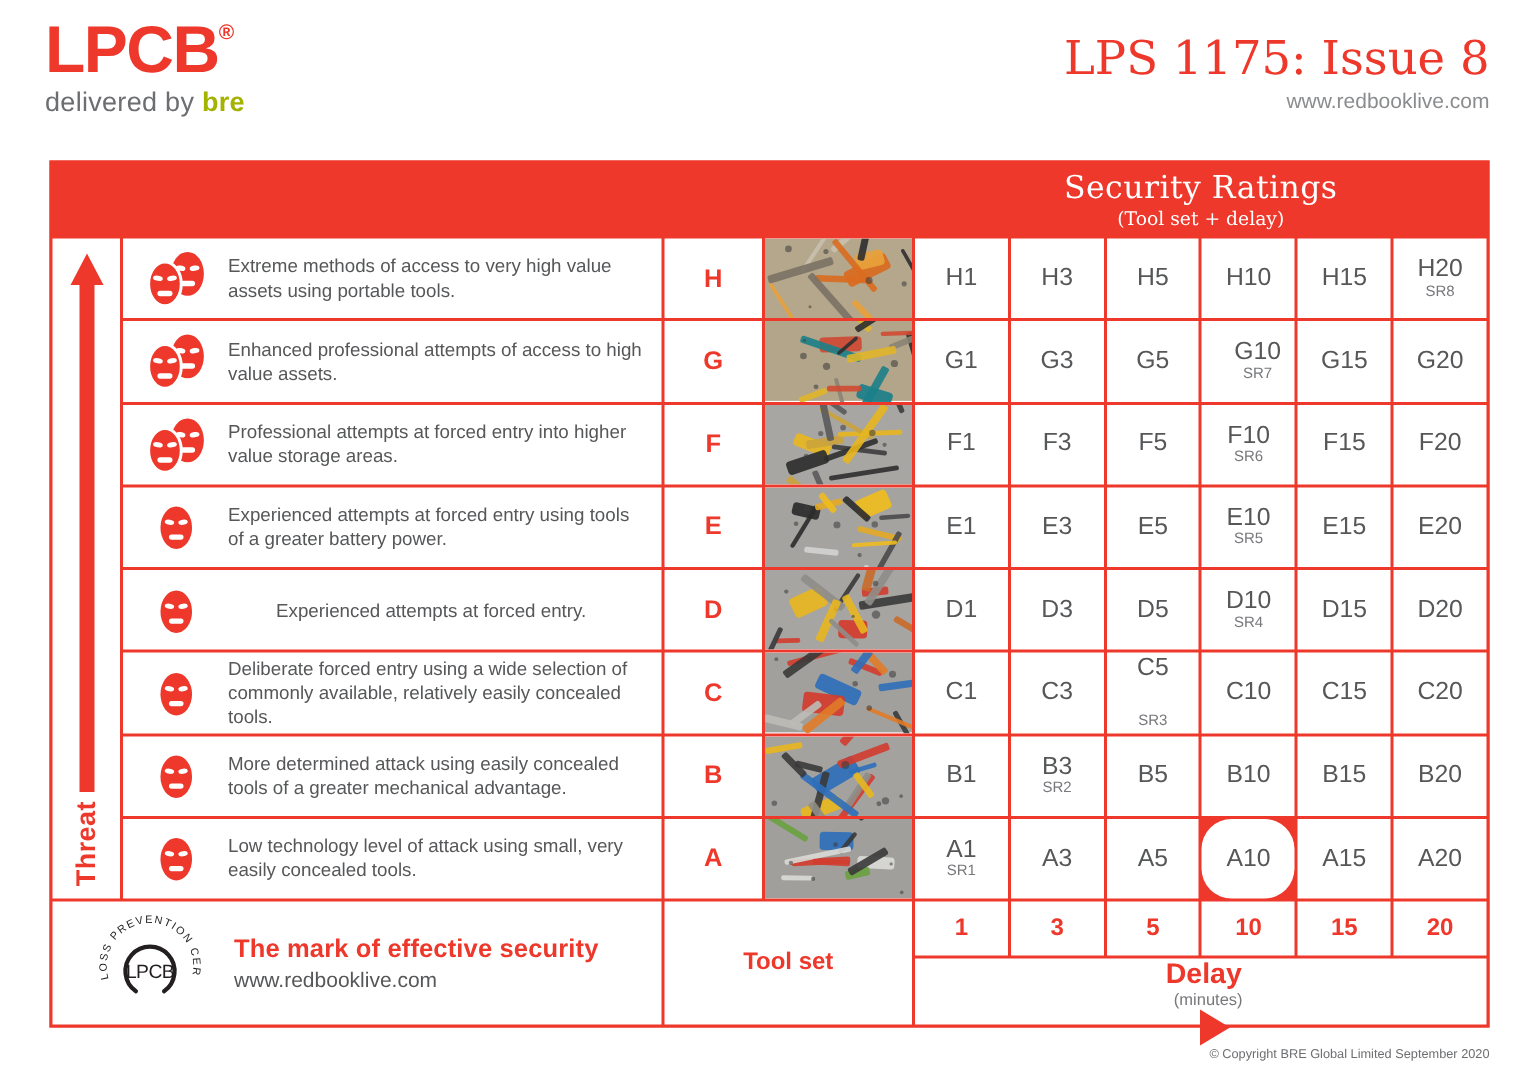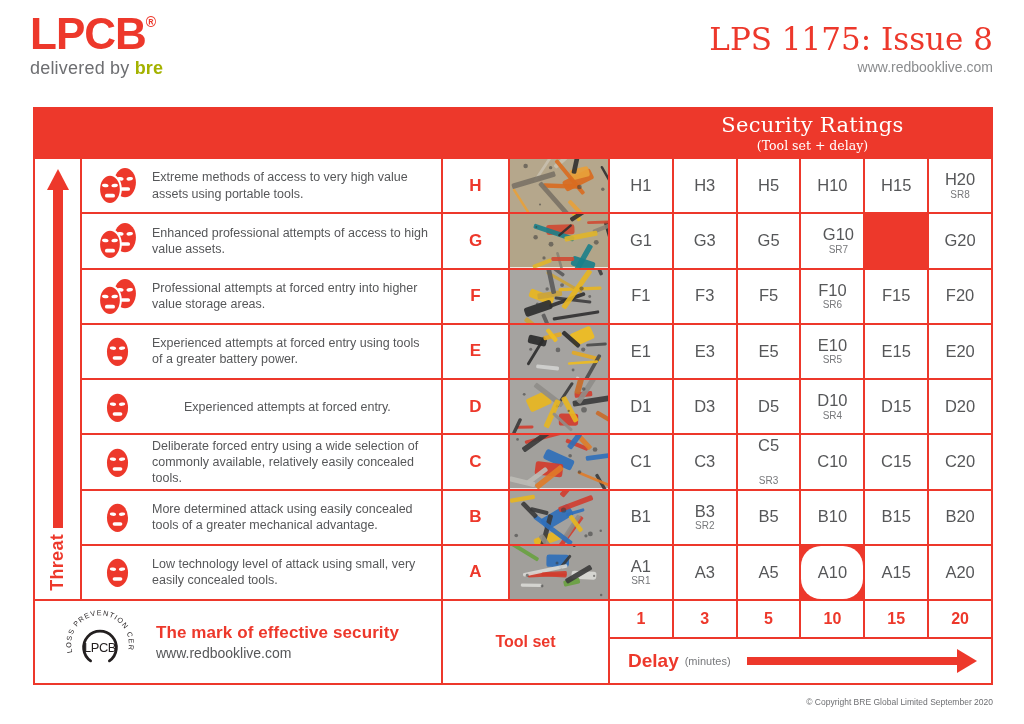--- a/index.html
+++ b/index.html
@@ -28,21 +28,21 @@
   
   .ratings-table{position:absolute;left:33px;top:107px;width:960px;height:578px;
     background:var(--red);border:2px solid var(--red);
     display:grid;
     grid-template-columns:45px 359px 65px 98px repeat(6,1fr);
     grid-template-rows:48px repeat(8,1fr) 36px 44px;
     gap:2px;}
   .cell{background:#fff;position:relative;}
 
   .band{grid-row:1;grid-column:1 / -1;background:var(--red);position:relative;}
-  .band-title{position:absolute;left:587px;top:0;width:381px;height:100%;
+  .band-title{position:absolute;left:575px;top:0;width:381px;height:100%;
     display:flex;flex-direction:column;align-items:center;justify-content:center;color:#fff;
     font-family:"DejaVu Serif","Liberation Serif",serif;}
   .band-title .t1{font-size:21px;letter-spacing:.3px;}
   .band-title .t2{font-size:12.5px;margin-top:1px;}
 
   
   .threat-cell{grid-column:1;grid-row:2 / span 8;display:flex;flex-direction:column;
     align-items:center;padding:10px 0 8px 0;}
   .arrow-head{width:0;height:0;border-left:11px solid transparent;border-right:11px solid transparent;
     border-bottom:21px solid var(--red);}
@@ -73,21 +73,21 @@
   .mark-text{margin-left:17px;}
   .mark-heading{color:var(--red);font-weight:bold;font-size:17px;letter-spacing:.1px;}
   .mark-site{color:var(--text-gray);font-size:14px;margin-top:2px;}
 
   .toolset-cell{grid-row:10 / span 2;grid-column:3 / span 2;display:flex;align-items:center;
     justify-content:center;color:var(--red);font-weight:bold;font-size:16px;}
 
   .delay-num{display:flex;align-items:center;justify-content:center;
     color:var(--red);font-weight:bold;font-size:16px;}
 
-  .delay-bar{grid-row:11;grid-column:5 / span 6;display:flex;align-items:center;padding:0 14px 0 18px;}
+  .delay-bar{grid-row:11;grid-column:5 / span 6;display:flex;align-items:center;padding:0 14px 0 18px;flex-direction:column;}
   .delay-word{color:var(--red);font-weight:bold;font-size:19px;}
   .delay-unit{color:var(--mid-gray);font-size:11px;margin-left:6px;white-space:nowrap;}
   .delay-arrow{flex:1;display:flex;align-items:center;margin-left:16px;}
   .delay-arrow .shaft{flex:1;height:8px;background:var(--red);}
   .delay-arrow .head{width:0;height:0;border-top:12px solid transparent;border-bottom:12px solid transparent;
     border-left:20px solid var(--red);}
 
   .copyright{position:absolute;right:31px;top:697px;font-size:8.5px;color:#6D6E71;}
 </style>
 </head>
@@ -260,20 +260,23 @@
       <div class="cell rating-cell" style="grid-area: 3 / 6;">
         <span>G3</span>
       </div>
       <div class="cell rating-cell" style="grid-area: 3 / 7;">
         <span>G5</span>
       </div>
       <div class="cell rating-cell" style="grid-area: 3 / 8; padding-left: 12px;">
         <span>G10</span>
         <span class="sr">SR7</span>
       </div>
+      <div class="cell rating-cell" style="grid-area: 3 / 9;">
+        <span>G15</span>
+      </div>
       <div class="cell rating-cell" style="grid-area: 3 / 10;">
         <span>G20</span>
       </div>
       <div class="cell desc-cell" style="grid-area: 4 / 2;">
         <div class="mask-box">
           <svg width="47" height="41" viewBox="0 0 56 49">
             <g transform="translate(18,0)">
               <ellipse cx="19" cy="21" rx="13" ry="17.5" fill="#ED382B"></ellipse>
               <ellipse cx="13.4" cy="16.5" rx="3.9" ry="2.1" fill="#fff" transform="rotate(8 13.4 16.5)"></ellipse>
               <ellipse cx="24.6" cy="16.5" rx="3.9" ry="2.1" fill="#fff" transform="rotate(-8 24.6 16.5)"></ellipse>

